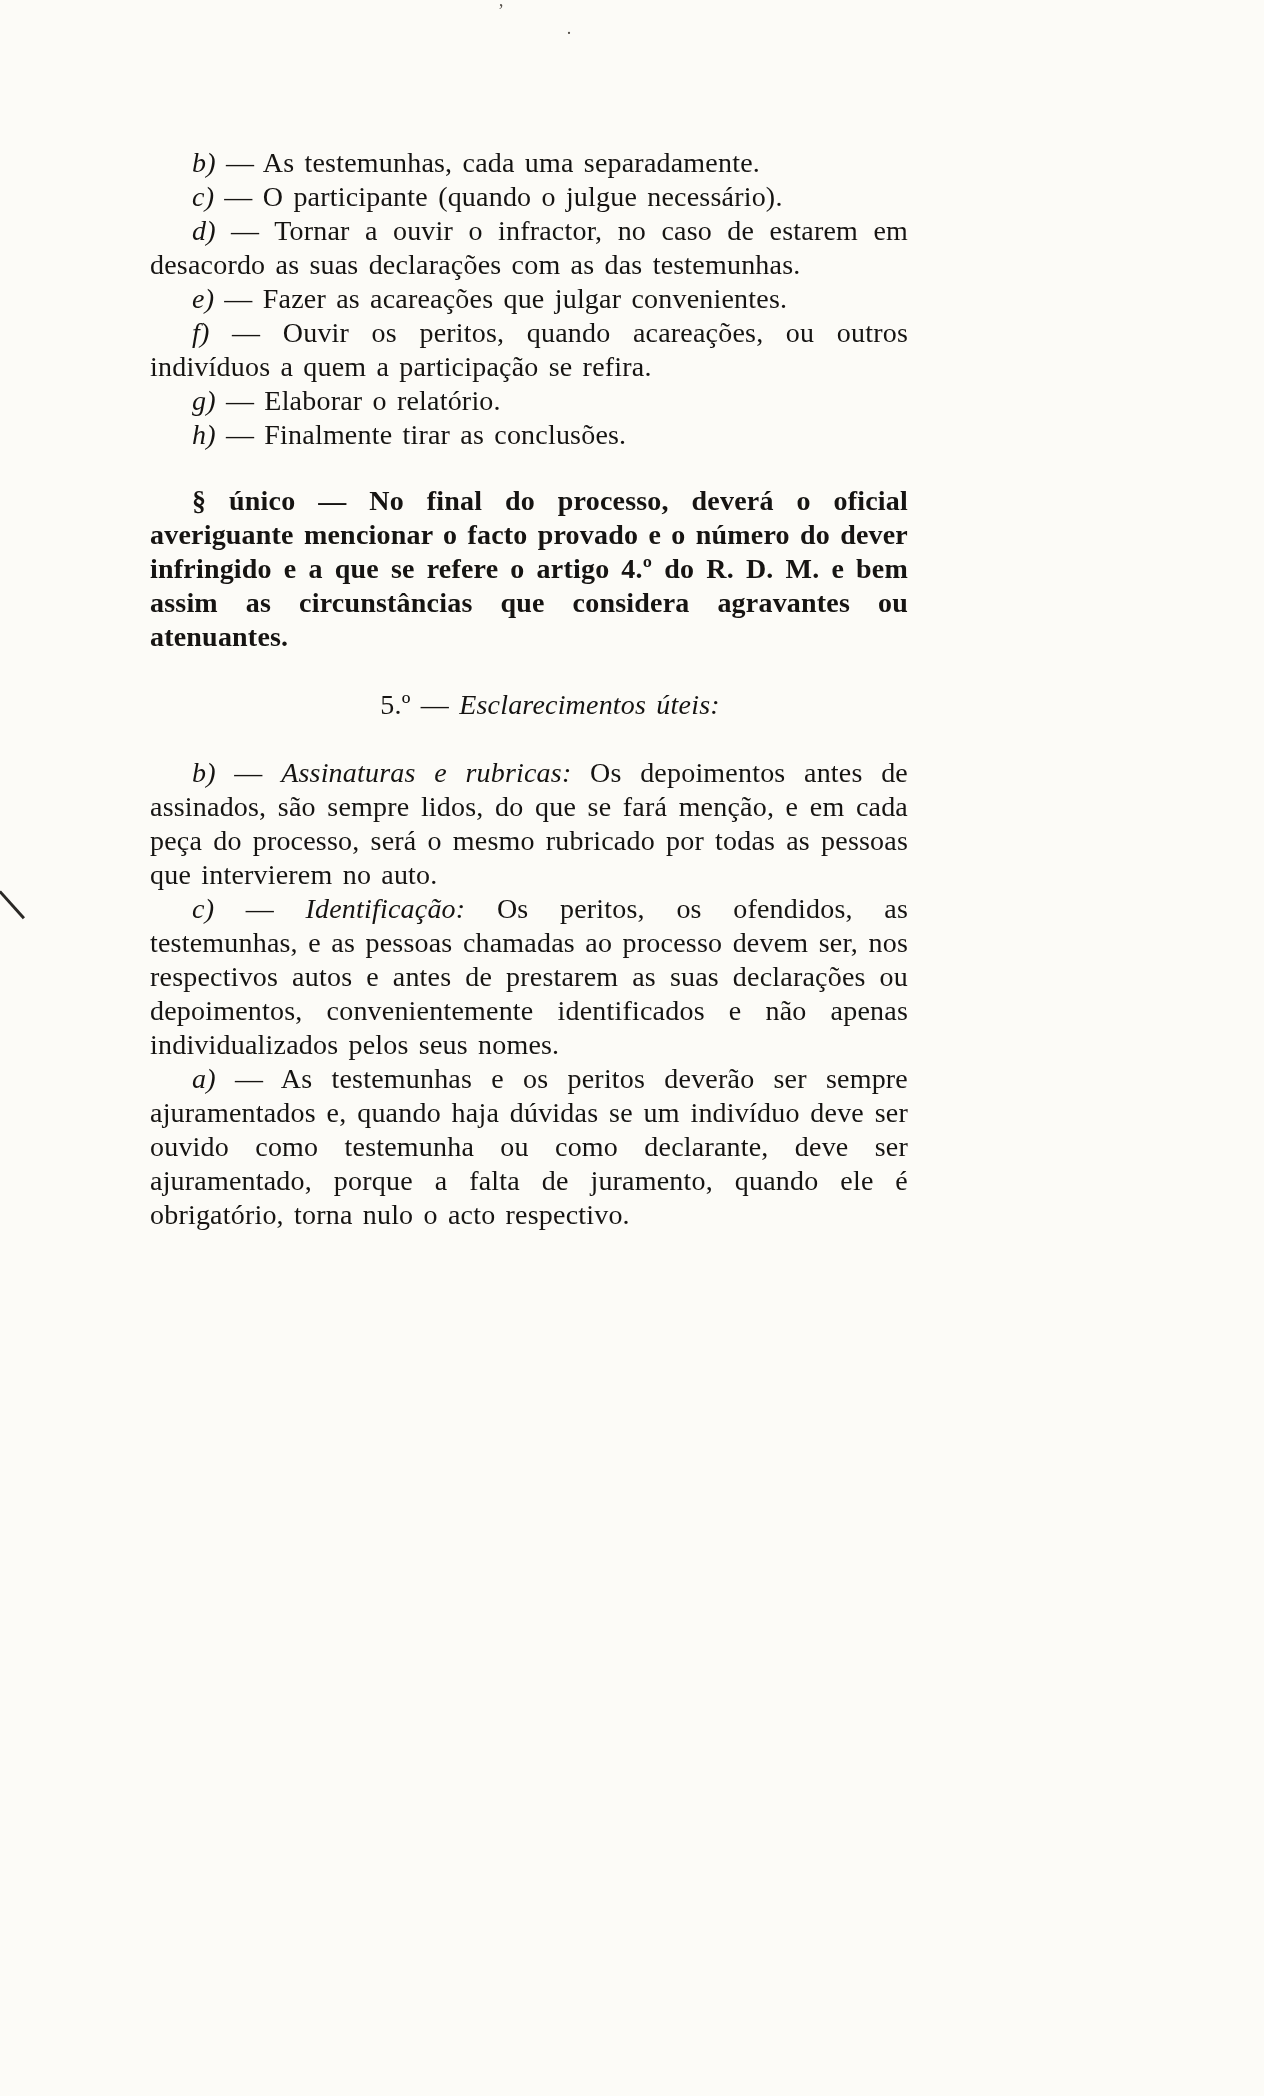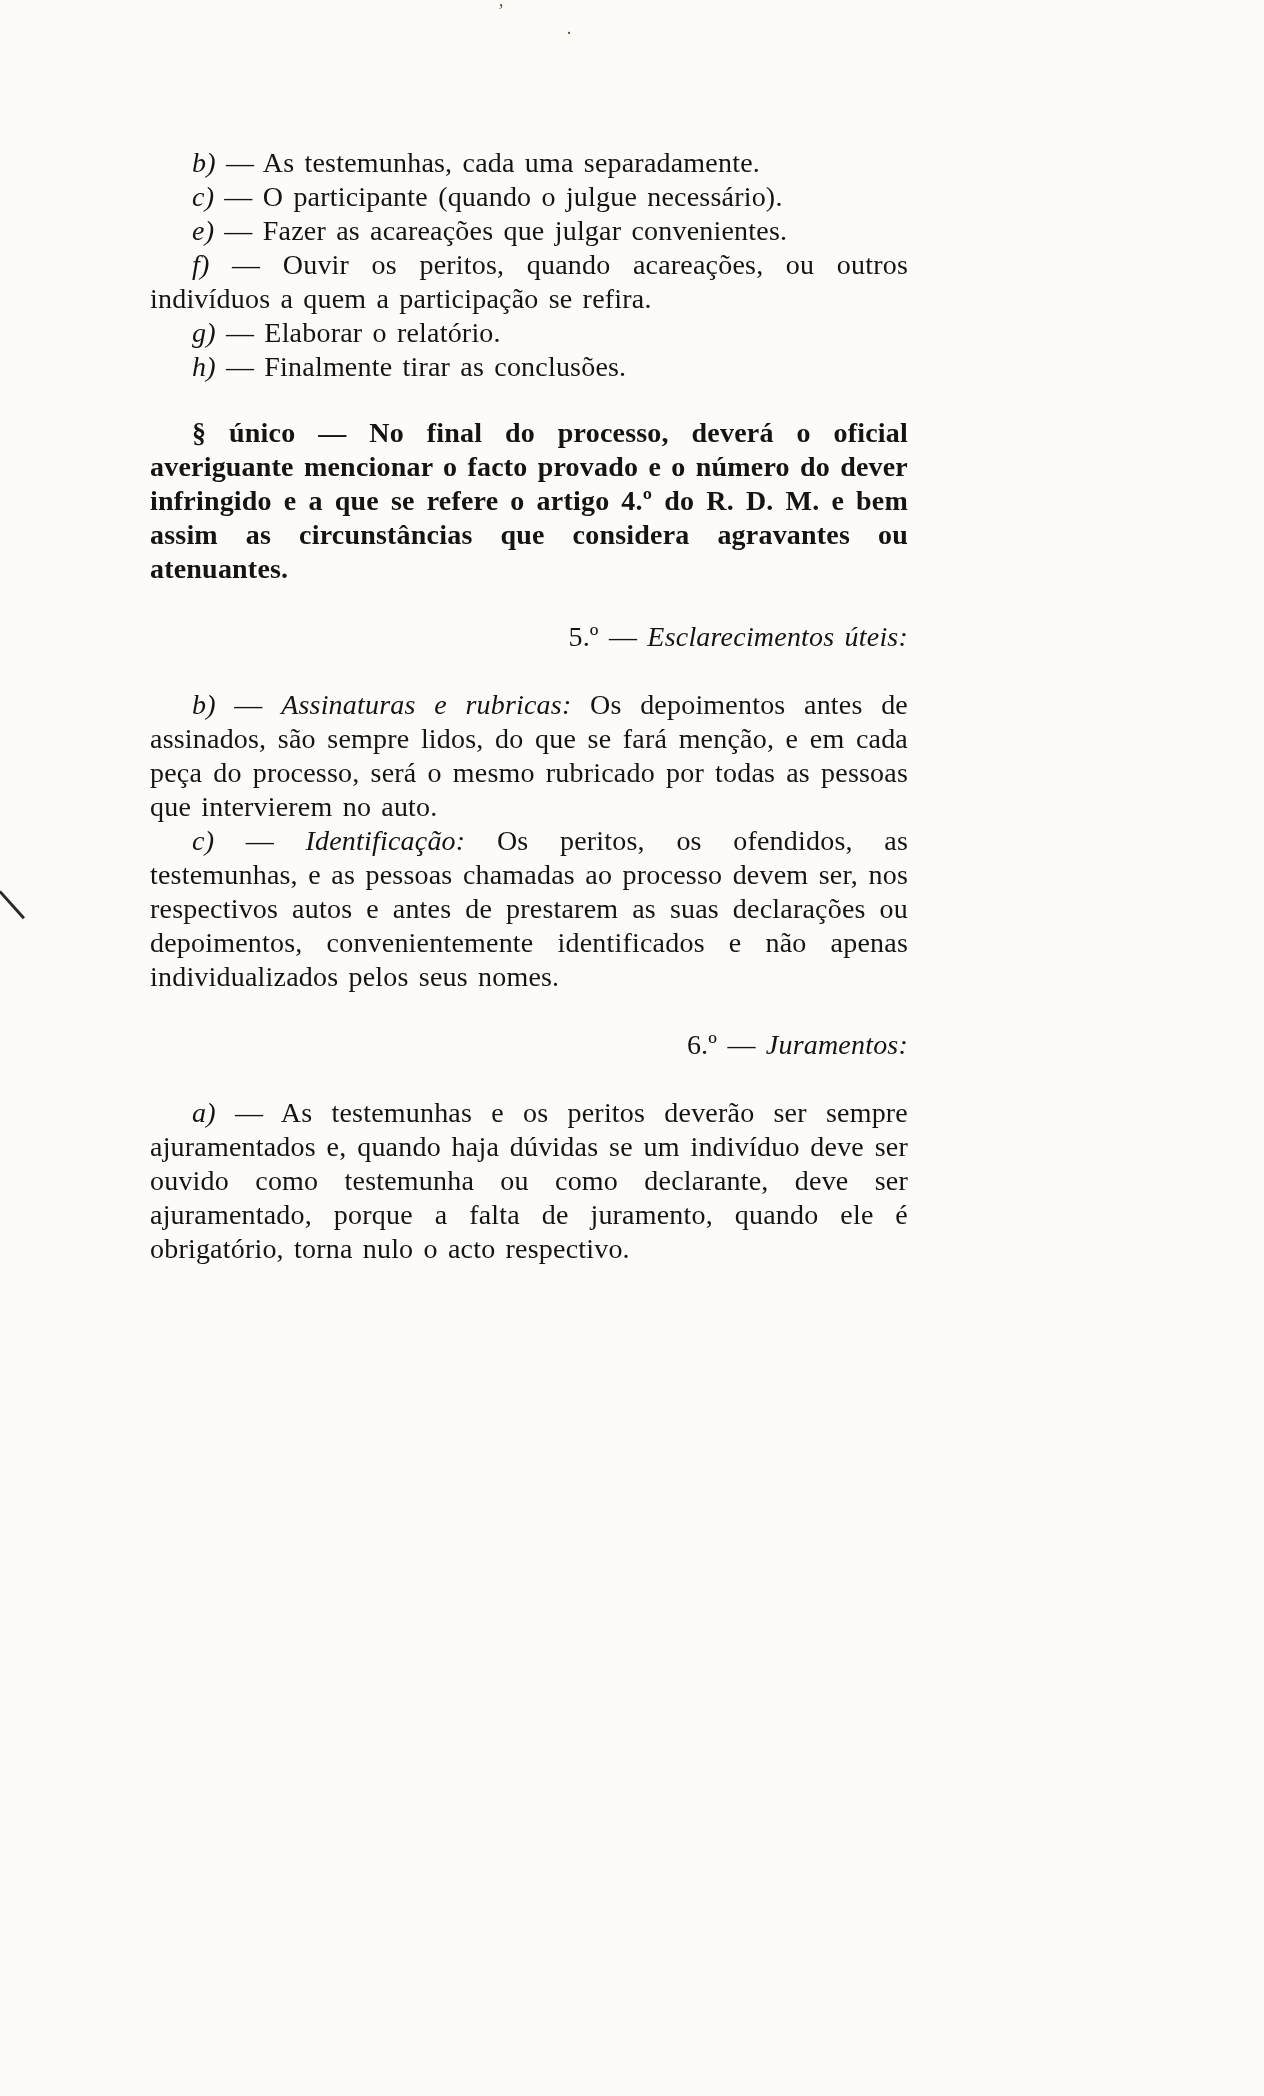--- a/index.html
+++ b/index.html
@@ -51,21 +51,21 @@
     margin: 0;
     text-indent: 42px;
   }
   .gap-top {
     margin-top: 32px;
     font-weight: bold;
   }
   .heading {
     margin: 34px 0 34px 0;
     text-indent: 42px;
-    text-align: right;
+    text-align: center;
   }
   .it {
     font-style: italic;
   }
   
   .artifact-backslash {
     position: absolute;
     left: 0px;
     top: 890px;
     width: 36px;
@@ -91,39 +91,39 @@
   <span class="speck speck-1">’</span>
   <span class="speck speck-2">·</span>
 
 
   <div class="content">
 
     <p class="para"><span class="it">b)</span><span> — As testemunhas, cada uma separadamente.</span></p>
 
     <p class="para"><span class="it">c)</span><span> — O participante (quando o julgue necessário).</span></p>
 
+    <p class="para"><span class="it">d)</span><span> — Tornar a ouvir o infractor, no caso de estarem em desacordo as suas declarações com as das testemunhas.</span></p>
 
     <p class="para"><span class="it">e)</span><span> — Fazer as acareações que julgar convenientes.</span></p>
 
     <p class="para"><span class="it">f)</span><span> — Ouvir os peritos, quando acareações, ou outros indivíduos a quem a participação se refira.</span></p>
 
     <p class="para"><span class="it">g)</span><span> — Elaborar o relatório.</span></p>
 
     <p class="para"><span class="it">h)</span><span> — Finalmente tirar as conclusões.</span></p>
 
     <p class="para gap-top"><span>§ único</span><span> — No final do processo, deverá o oficial averiguante mencionar o facto provado e o número do dever infringido e a que se refere o artigo 4.º do R. D. M. e bem assim as circunstâncias que considera agravantes ou atenuantes.</span></p>
 
     <p class="heading"><span>5.º — </span><span class="it">Esclarecimentos úteis:</span></p>
 
 
     <p class="para"><span class="it">b)</span><span> — </span><span class="it">Assinaturas e rubricas:</span><span> Os depoimentos antes de assinados, são sempre lidos, do que se fará menção, e em cada peça do processo, será o mesmo rubricado por todas as pessoas que intervierem no auto.</span></p>
 
     <p class="para"><span class="it">c)</span><span> — </span><span class="it">Identificação:</span><span> Os peritos, os ofendidos, as testemunhas, e as pessoas chamadas ao processo devem ser, nos respectivos autos e antes de prestarem as suas declarações ou depoimentos, convenientemente identificados e não apenas individualizados pelos seus nomes.</span></p>
 
-    <p class="heading"><span>6.º — </span><span class="it">Juramentos:</span></p>
 
     <p class="para"><span class="it">a)</span><span> — As testemunhas e os peritos deverão ser sempre ajuramentados e, quando haja dúvidas se um indivíduo deve ser ouvido como testemunha ou como declarante, deve ser ajuramentado, porque a falta de juramento, quando ele é obrigatório, torna nulo o acto respectivo.</span></p>
 
   </div>
 
   <div class="artifact-backslash"></div>
 
 </div>
 
 </body></html>

